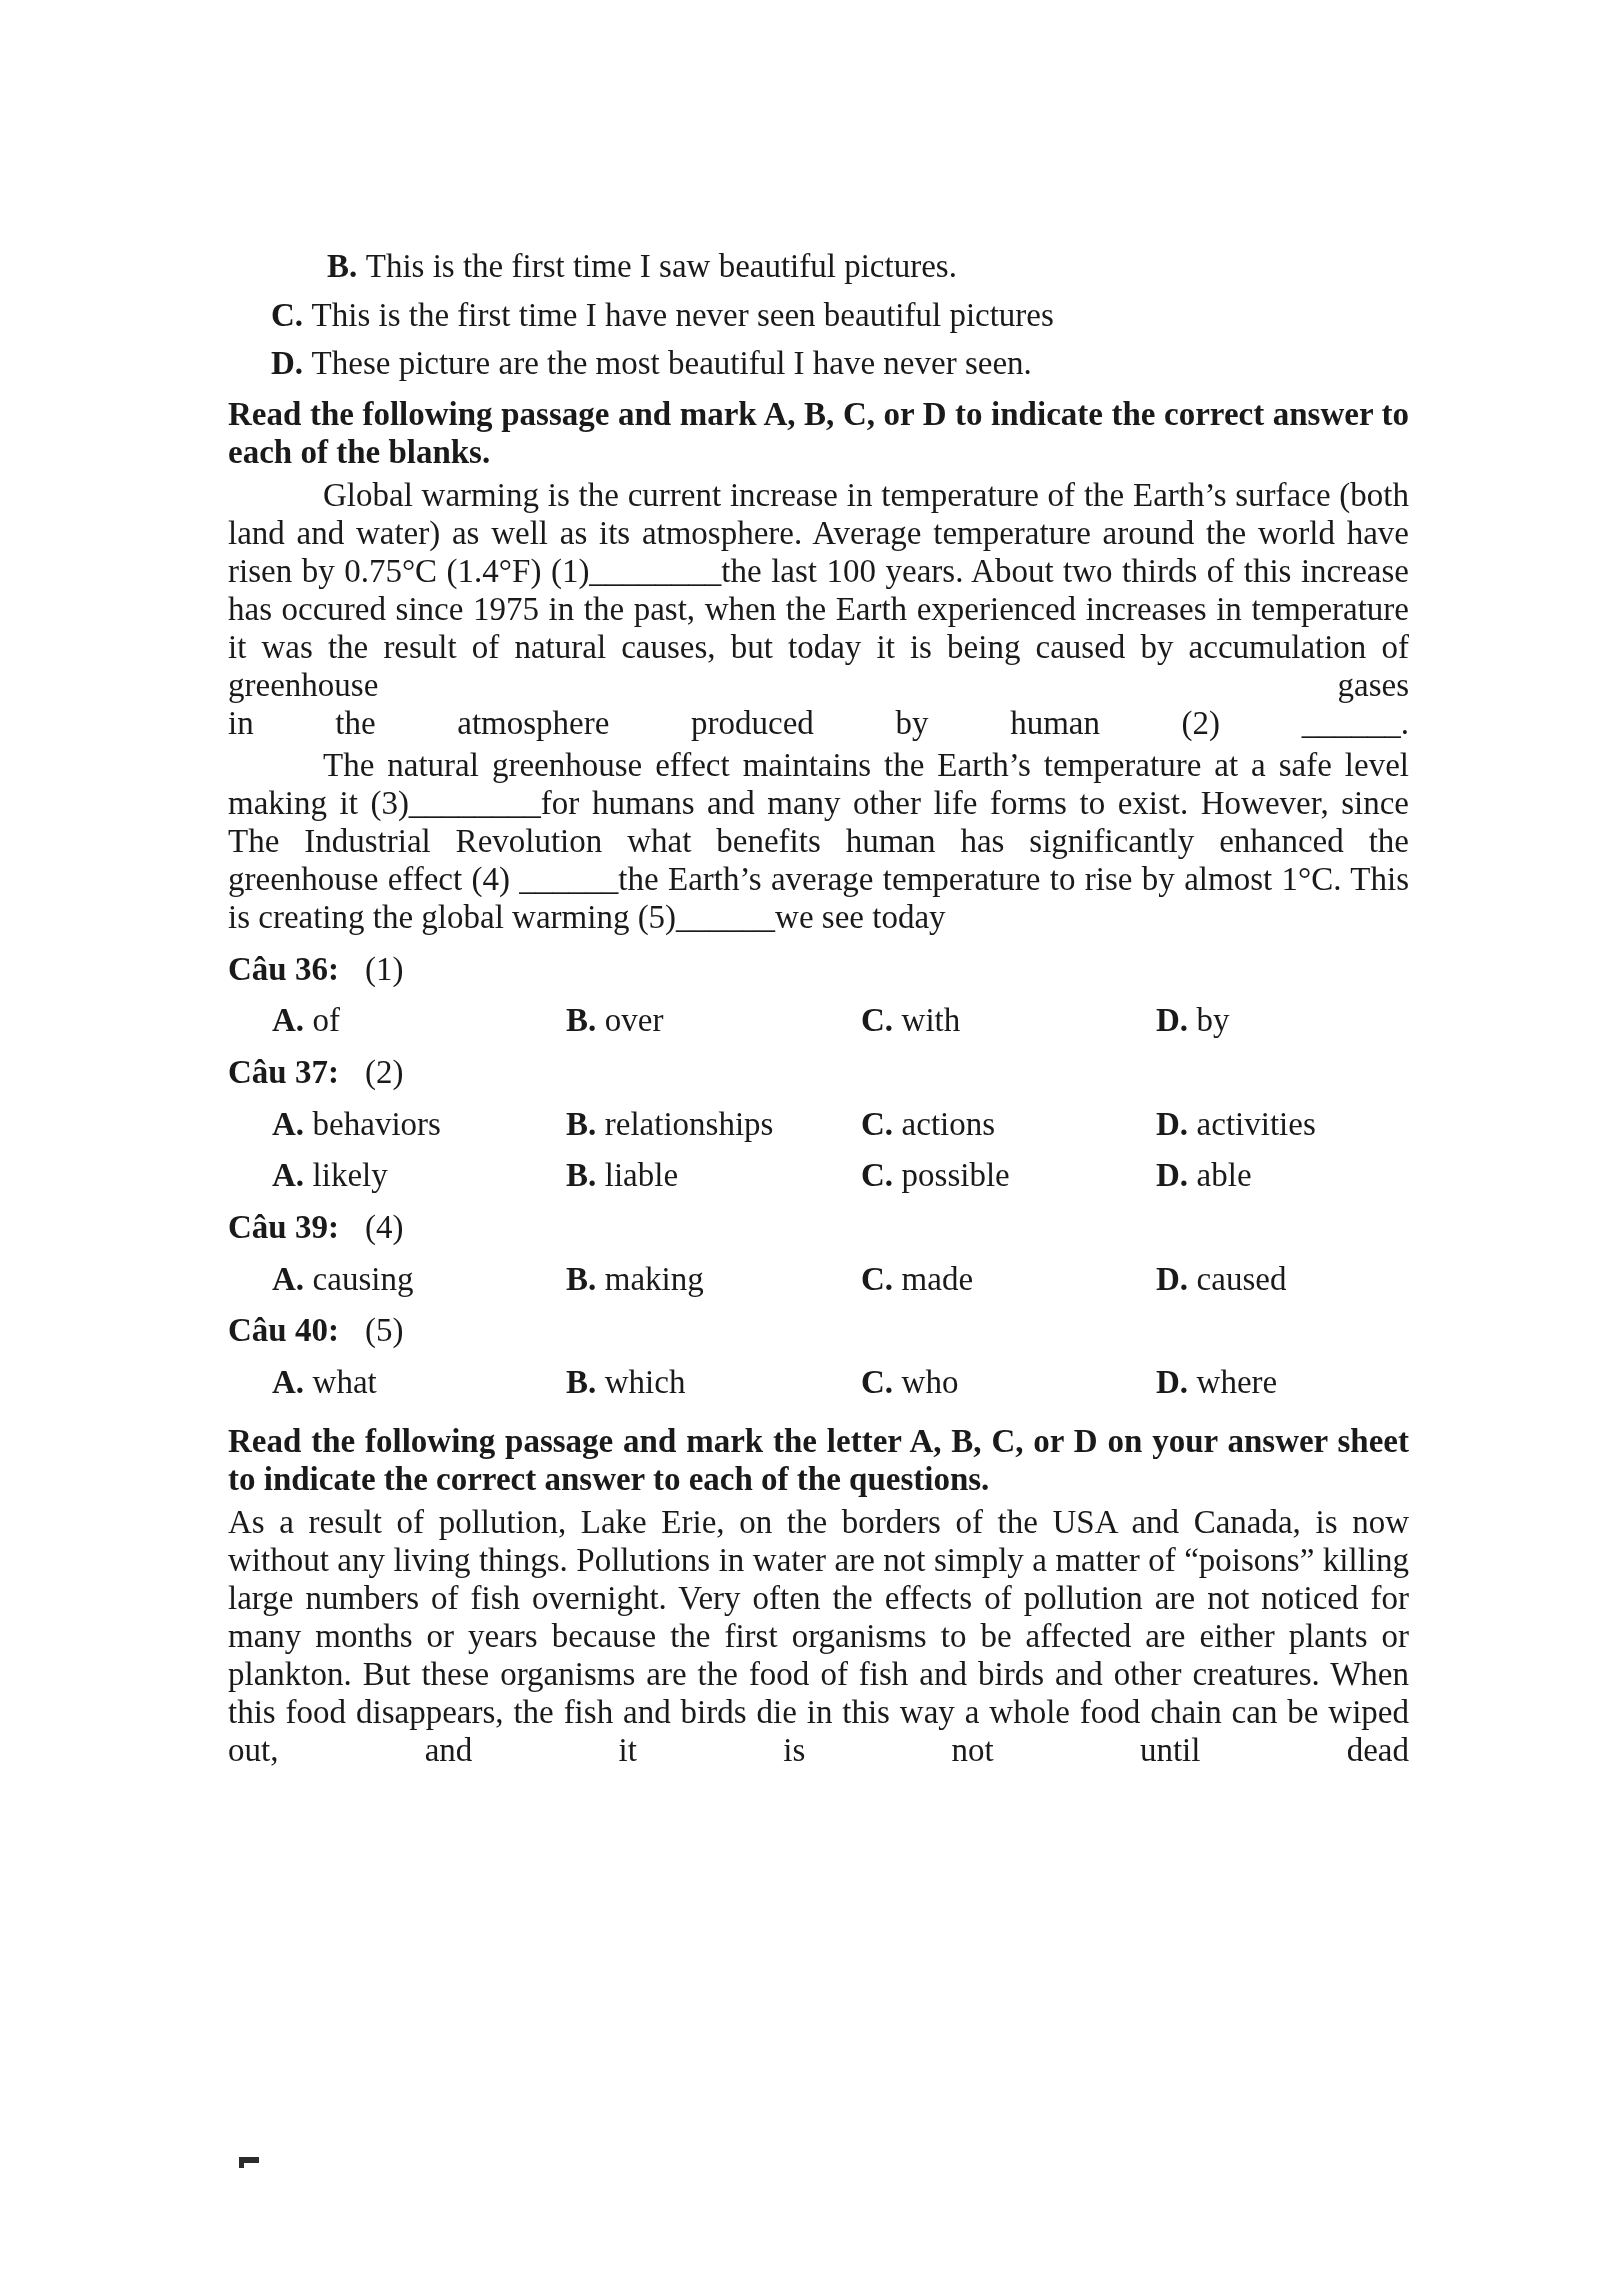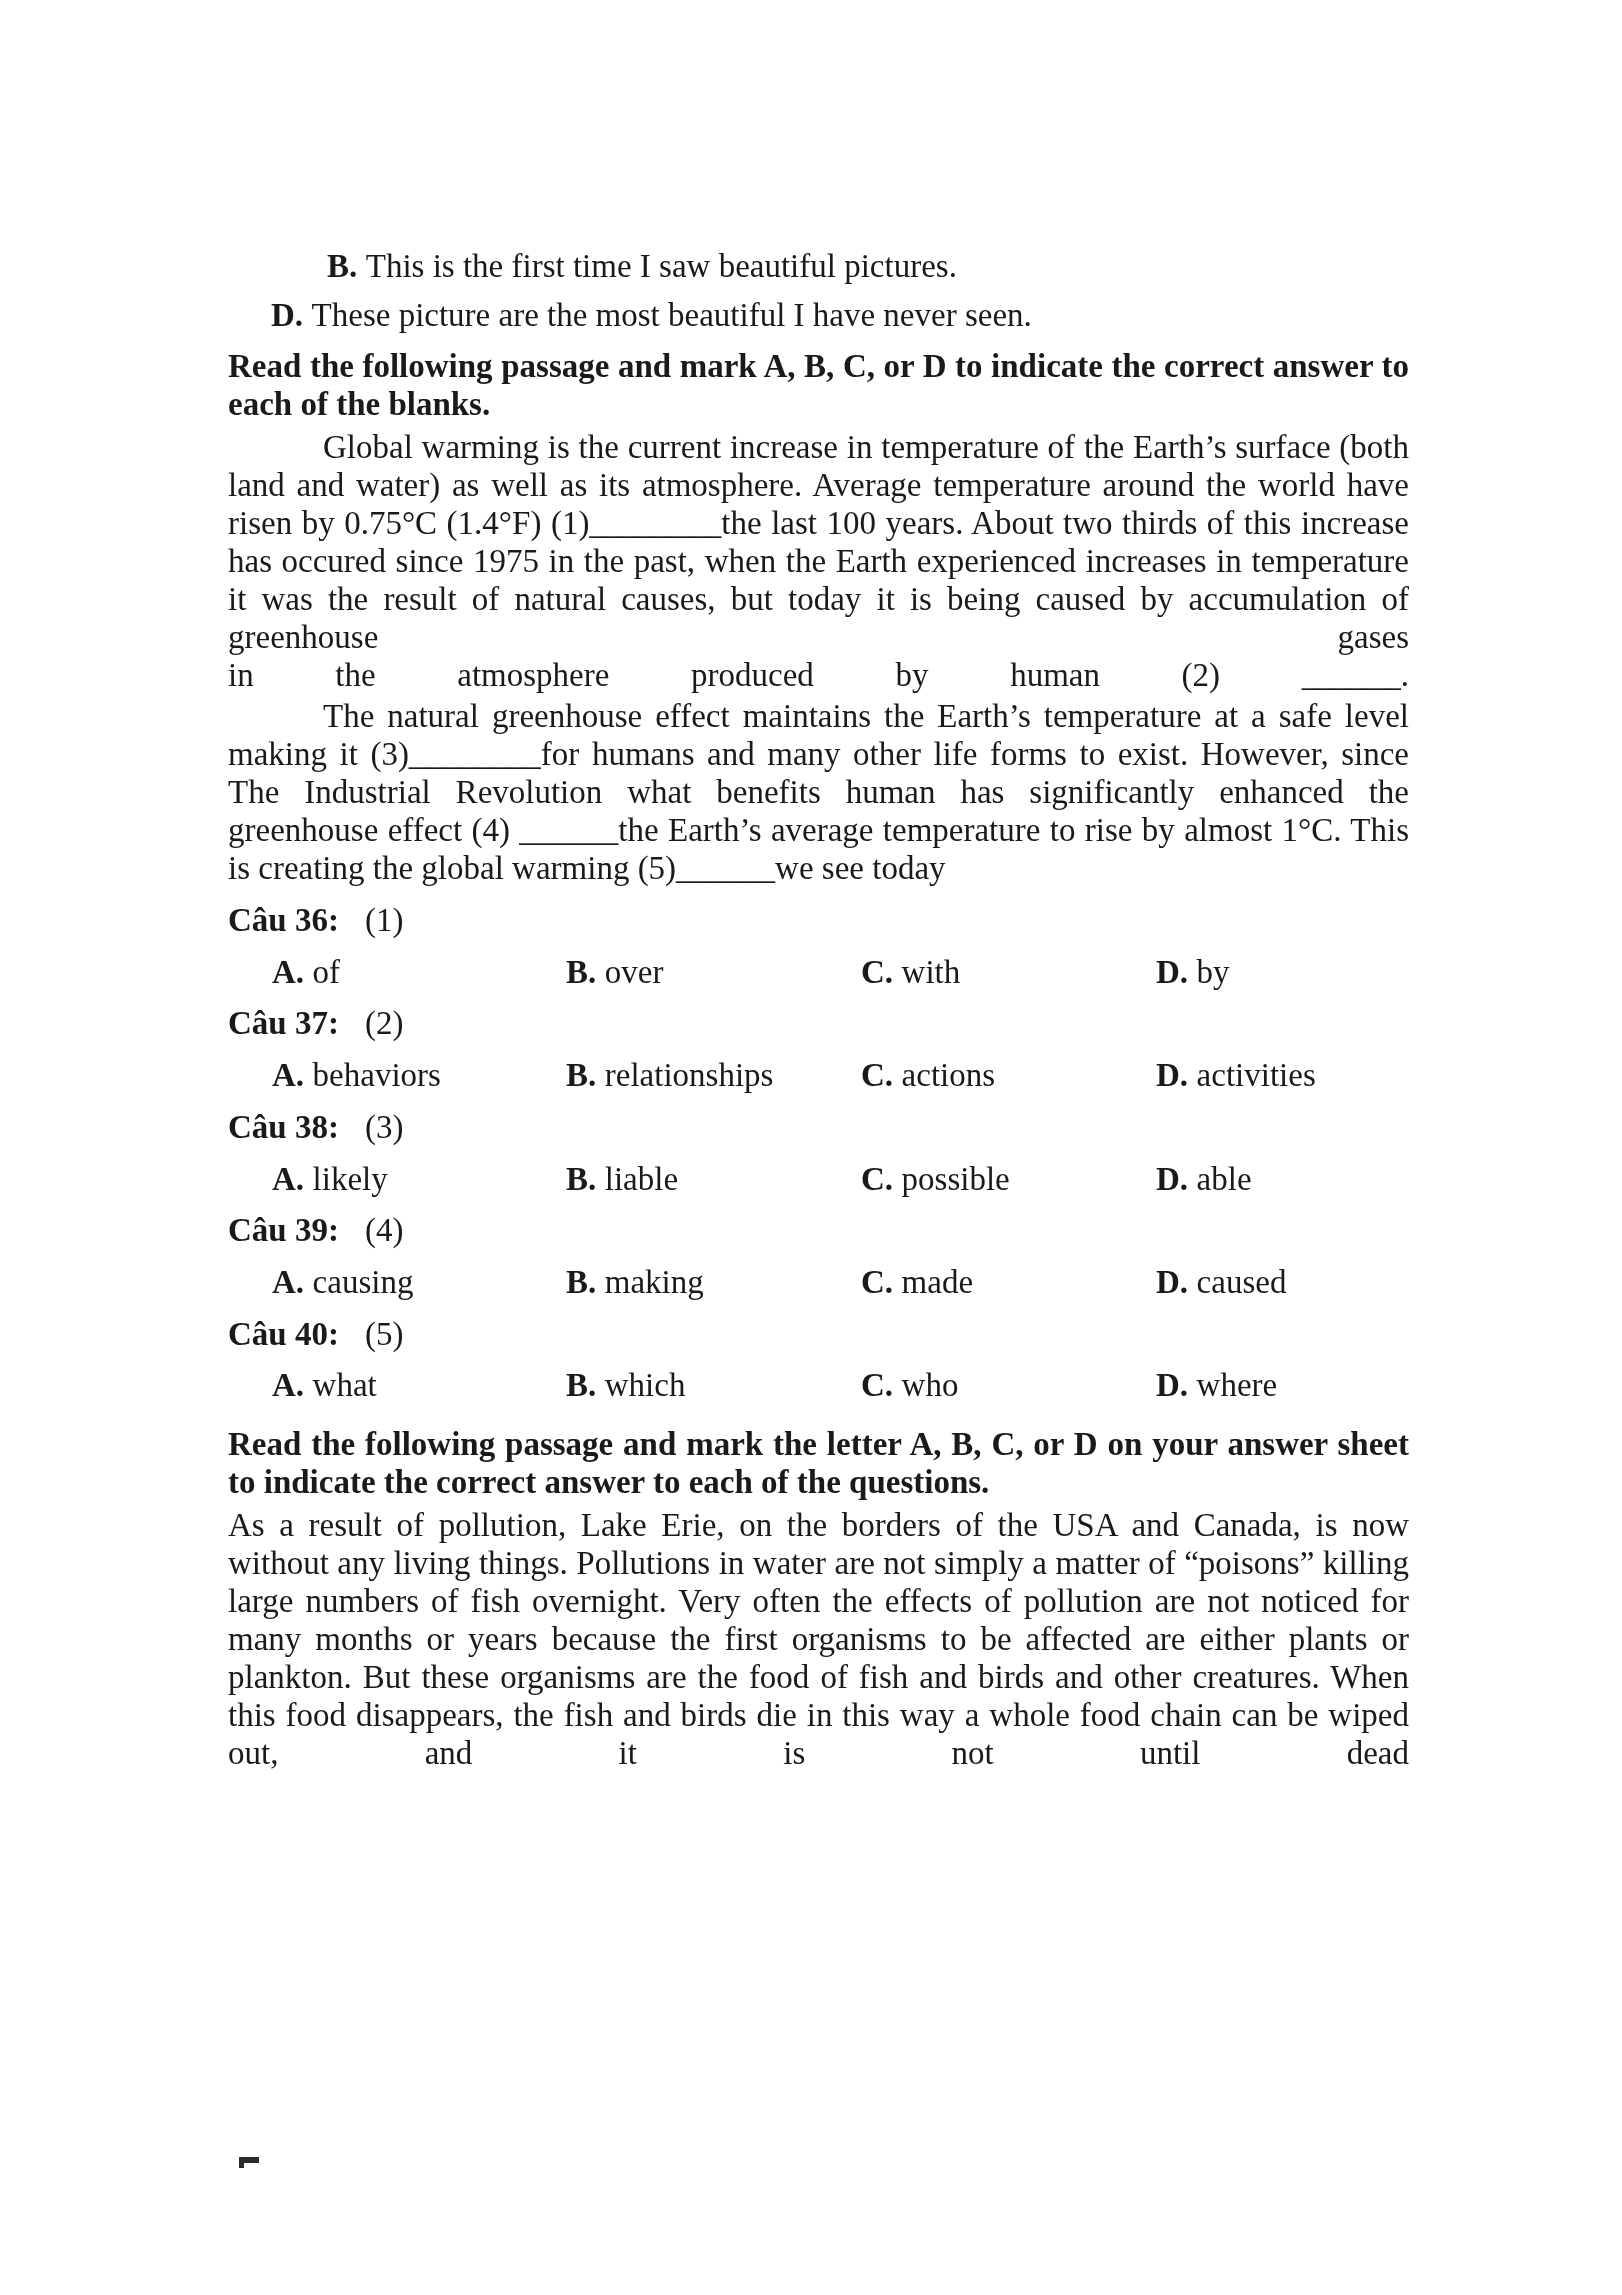--- a/index.html
+++ b/index.html
@@ -72,20 +72,23 @@
 </head>
 <body>
 
 <div class="content">
 
   <div>
     <div class="opt-line extra-indent">
       <span class="letter">B.</span><span>This is the first time I saw beautiful pictures.</span>
     </div>
     <div class="opt-line small-indent">
+      <span class="letter">C.</span><span>This is the first time I have never seen beautiful pictures</span>
+    </div>
+    <div class="opt-line small-indent">
       <span class="letter">D.</span><span>These picture are the most beautiful I have never seen.</span>
     </div>
   </div>
 
   <div class="heading">Read the following passage and mark A, B, C, or D to indicate the correct answer to each of the blanks.</div>
 
   <div class="para first-indent just-last p1">Global warming is the current increase in temperature of the Earth’s surface (both land and water) as well as its atmosphere. Average temperature around the world have risen by 0.75°C (1.4°F) (1)________the last 100 years. About two thirds of this increase has occured since 1975 in the past, when the Earth experienced increases in temperature it was the result of natural causes, but today it is being caused by accumulation of greenhouse gases</div>
   <div class="p1-last">in the atmosphere produced by human (2) ______.</div>
 
   <div class="para first-indent p2">The natural greenhouse effect maintains the Earth’s temperature at a safe level making it (3)________for humans and many other life forms to exist. However, since The Industrial Revolution what benefits human has significantly enhanced the greenhouse effect (4) ______the Earth’s average temperature to rise by almost 1°C. This is creating the global warming (5)______we see today</div>
@@ -110,23 +113,20 @@
       </div>
       <div class="q-opts">
         <span><span class="letter">A.</span><span>behaviors</span></span>
         <span><span class="letter">B.</span><span>relationships</span></span>
         <span><span class="letter">C.</span><span>actions</span></span>
         <span><span class="letter">D.</span><span>activities</span></span>
       </div>
     </div>
 
     <div>
-      <div class="q-num">
-        <span class="q-label">Câu 38:</span><span>(3)</span>
-      </div>
       <div class="q-opts">
         <span><span class="letter">A.</span><span>likely</span></span>
         <span><span class="letter">B.</span><span>liable</span></span>
         <span><span class="letter">C.</span><span>possible</span></span>
         <span><span class="letter">D.</span><span>able</span></span>
       </div>
     </div>
 
     <div>
       <div class="q-num">

